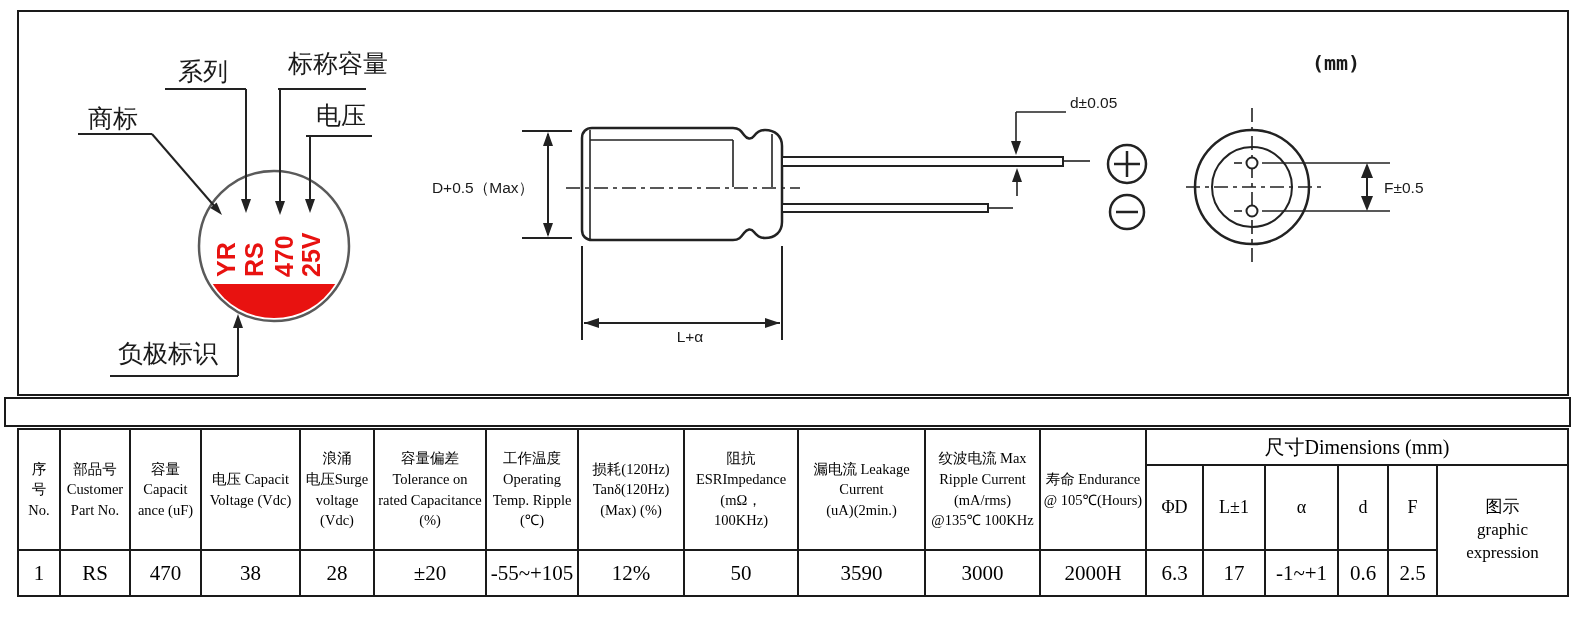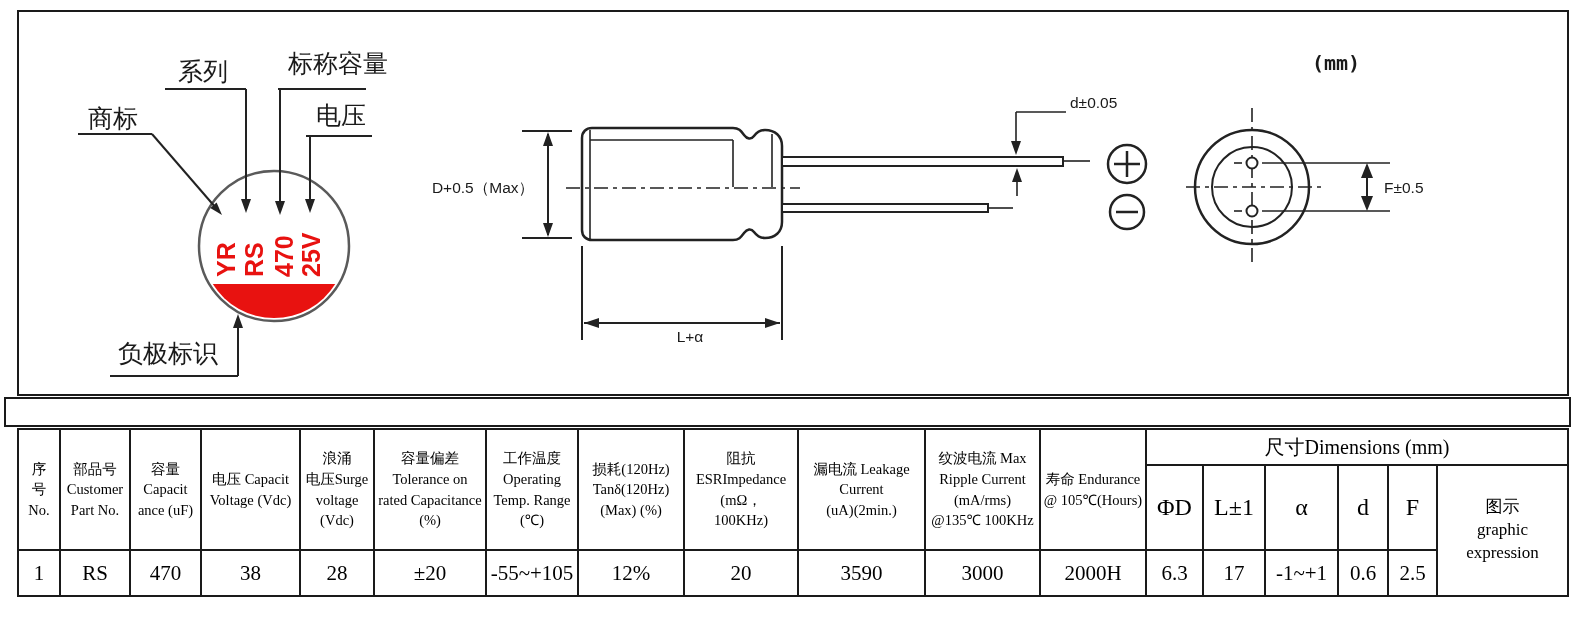--- a/index.html
+++ b/index.html
@@ -25,21 +25,21 @@
 
   table.spec{position:absolute;left:17px;top:428px;width:1552px;border-collapse:collapse;
              table-layout:fixed;background:#fff;}
   table.spec th,table.spec td{border:2px solid #1a1a1a;text-align:center;vertical-align:middle;
              white-space:pre-line;font-weight:normal;padding:0 1px;overflow:hidden;}
   tr.r-group{height:36px;}
   tr.r-sub{height:85px;}
   tr.r-data{height:46px;}
   th.h{font-size:14.5px;line-height:1.42;}
   th.g{font-size:20px;}
-  th.s{font-size:24px;}
+  th.s{font-size:18px;}
   th.gr{font-size:17px;line-height:1.35;margin-top:8px;}
   td.v{font-size:21px;}
 </style>
 </head>
 <body>
 
 <div id="page">
 
   <div class="top-box"></div>
   <div class="sep-strip"></div>
@@ -207,21 +207,21 @@
       <th class="h" rowspan="2">浪涌
 电压Surge
 voltage
 (Vdc)</th>
       <th class="h" rowspan="2">容量偏差
 Tolerance on
 rated Capacitance
 (%)</th>
       <th class="h" rowspan="2">工作温度
 Operating
-Temp. Range
+Temp. Ripple
 (℃)</th>
       <th class="h" rowspan="2">损耗(120Hz)
 Tanδ(120Hz)
 (Max) (%)</th>
       <th class="h" rowspan="2">阻抗
 ESRImpedance
 (mΩ，
 100KHz)</th>
       <th class="h" rowspan="2">漏电流 Leakage
 Current
@@ -246,21 +246,21 @@
     </tr>
     <tr class="r-data">
       <td class="v">1</td>
       <td class="v">RS</td>
       <td class="v">470</td>
       <td class="v">38</td>
       <td class="v">28</td>
       <td class="v">±20</td>
       <td class="v">-55~+105</td>
       <td class="v">12%</td>
-      <td class="v">20</td>
+      <td class="v">50</td>
       <td class="v">3590</td>
       <td class="v">3000</td>
       <td class="v">2000H</td>
       <td class="v">6.3</td>
       <td class="v">17</td>
       <td class="v">-1~+1</td>
       <td class="v">0.6</td>
       <td class="v">2.5</td>
     </tr>
   </tbody>

